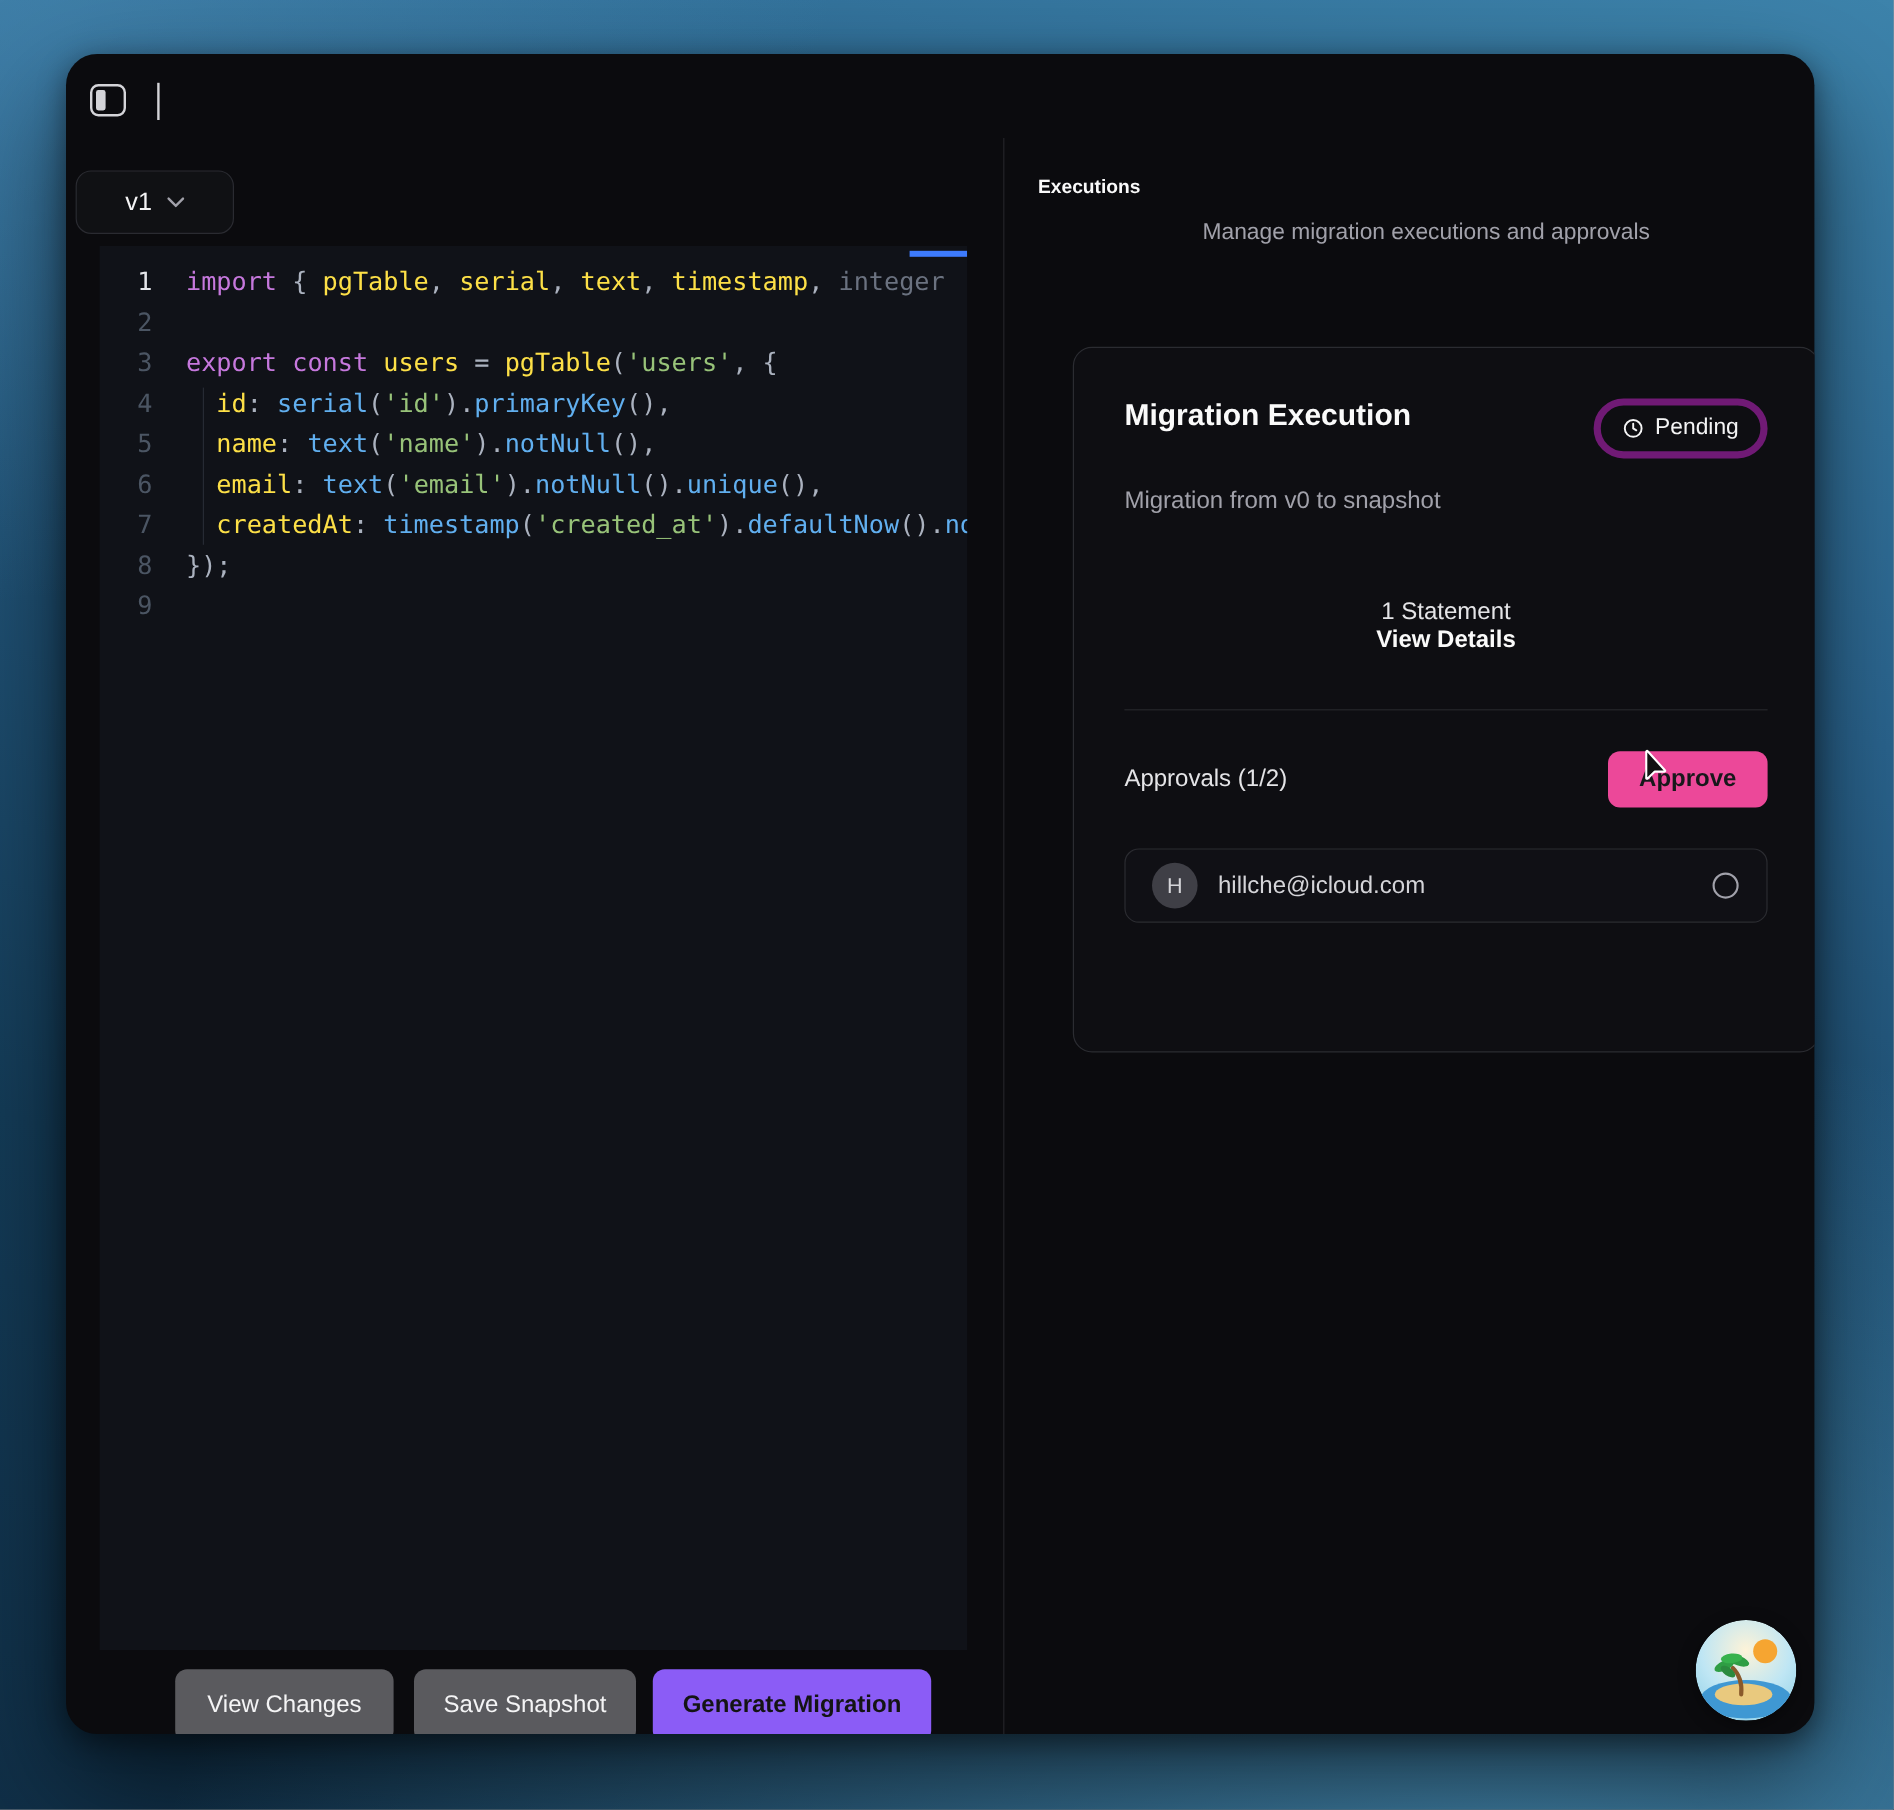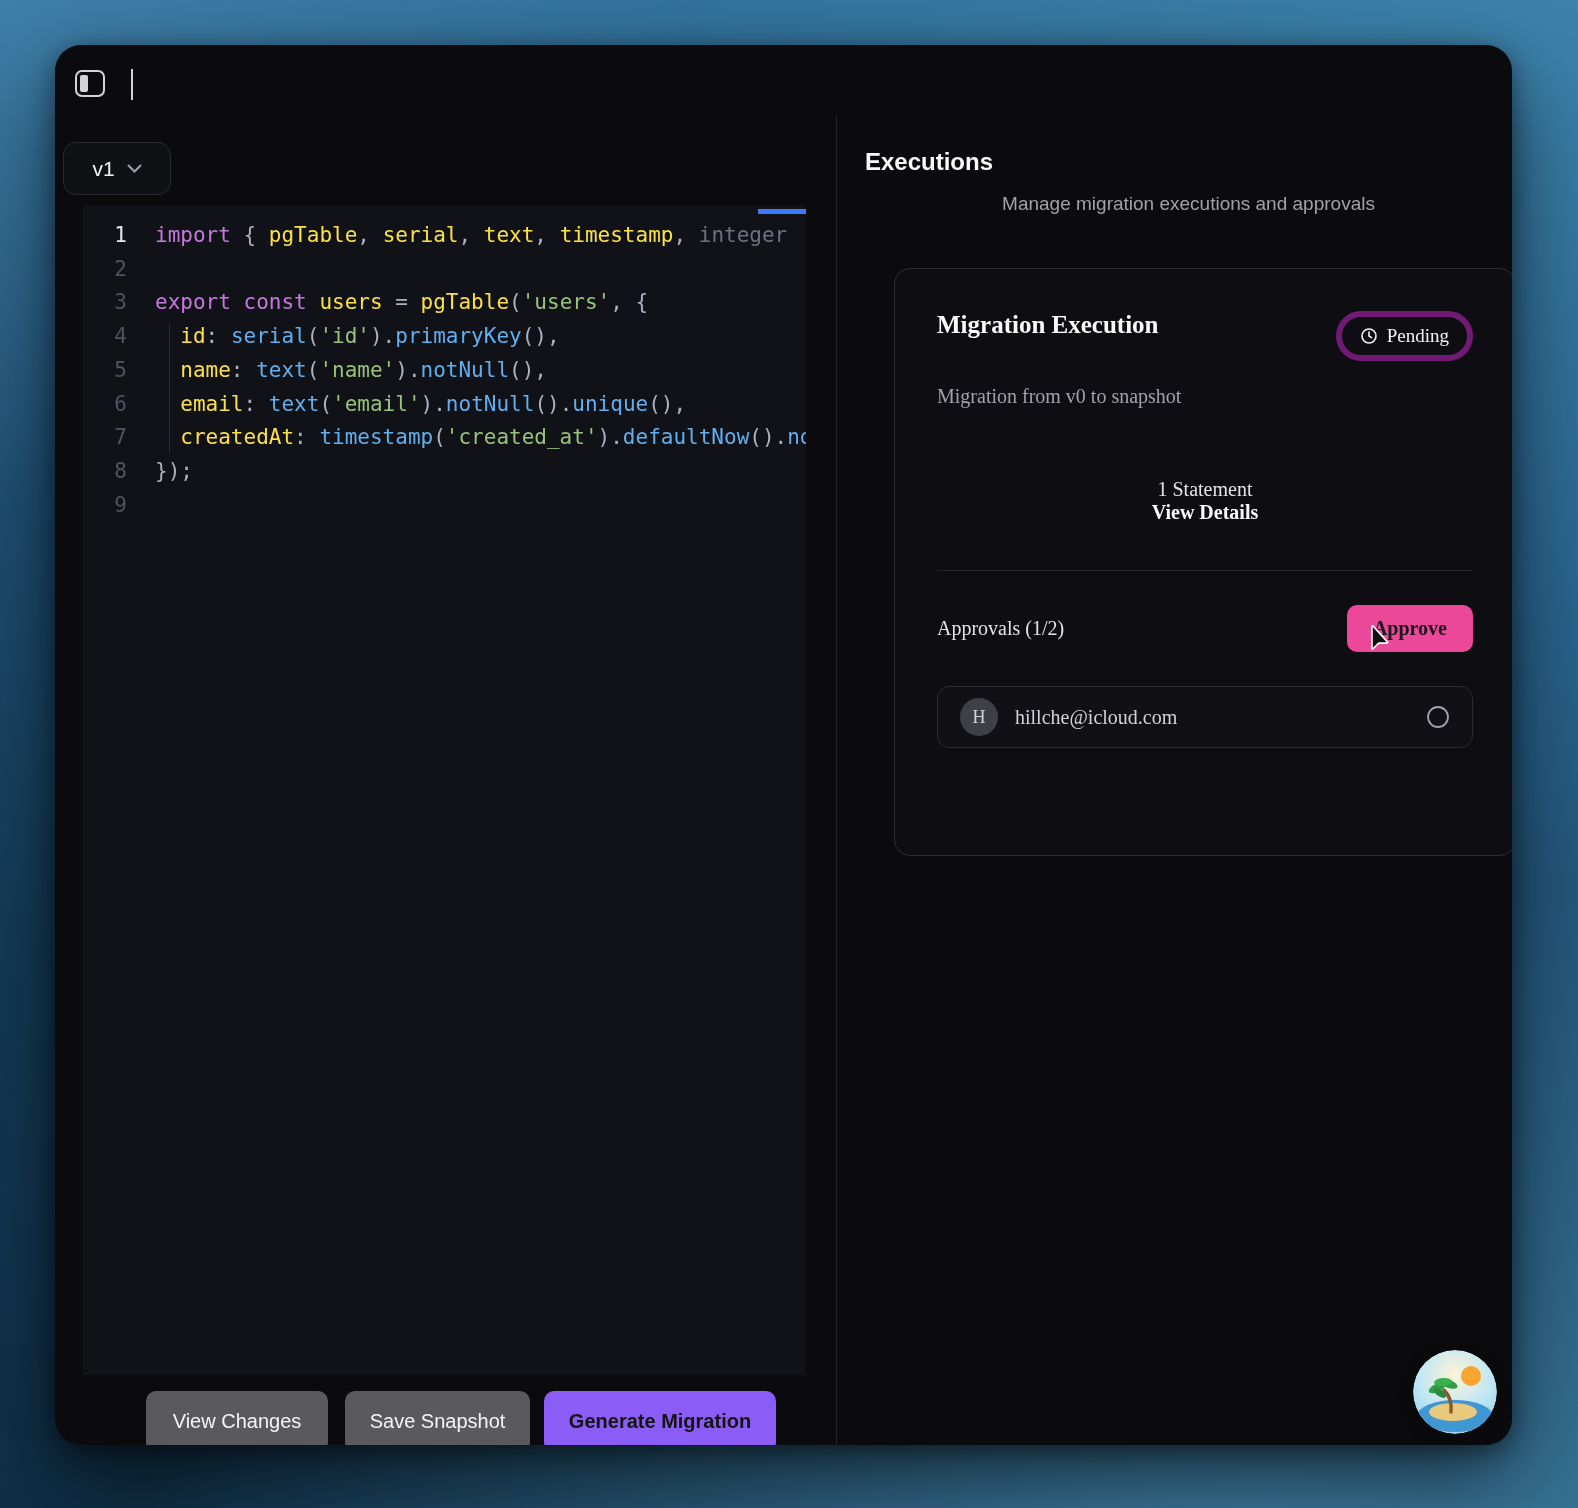--- a/index.html
+++ b/index.html
@@ -20,21 +20,21 @@
   }
 
   
   .sidebar-toggle { position:absolute; left:20px; top:25px; width:30px; height:27px;
     border:2.5px solid #d4d4d8; border-radius:7px; cursor:pointer; }
   .sidebar-toggle .pane { position:absolute; left:3px; top:3px; bottom:3px; width:8px;
     background:#d4d4d8; border-radius:2px; }
   .caret-line { position:absolute; left:76px; top:24px; width:2px; height:31px; background:#d4d4d8; }
 
   
-  .version-btn { position:absolute; left:8px; top:97px; width:108px; height:53px;
+  .version-btn { position:absolute; left:8px; top:97px; width:132px; height:53px;
     background:#101114; border:1px solid #2a2b31; border-radius:13px;
     display:flex; align-items:center; justify-content:center; gap:12px;
     color:#f4f4f5; font-size:21px; cursor:pointer; }
   .version-btn svg { display:block; }
 
   
   .editor { position:absolute; left:28px; top:160px; width:723px; height:1170px;
     background:#101218; font-family:"DejaVu Sans Mono","Liberation Mono",monospace;
     font-size:21px; line-height:33.7px; padding-top:14px; overflow:hidden; }
   .scroll-indicator { position:absolute; right:0; top:4px; width:48px; height:5px; background:#3d7bfd; }
@@ -54,25 +54,25 @@
   .footer-btn { position:absolute; top:1346px; height:61px; border:none; border-radius:10px;
     font-size:20px; font-family:inherit; cursor:pointer; }
   .btn-gray { background:#5a5a5e; color:#f4f4f5; }
   .btn-view-changes { left:91px; width:182px; }
   .btn-save-snapshot { left:290px; width:185px; }
   .btn-generate { left:489px; width:232px; background:#8b5cf6; color:#141414; font-weight:700; }
 
   
   .panel-divider { position:absolute; left:781px; top:70px; bottom:0; width:1px; background:#232428; }
   .panel { position:absolute; left:782px; top:0; width:675px; height:1400px; padding-left:28px; }
-  .panel-title { margin-top:103px; font-size:24px; font-weight:700; color:#fafafa; }
+  .panel-title { margin-top:103px; font-size:16px; font-weight:700; color:#fafafa; }
   .panel-subtitle { margin-top:17px; font-size:19px; color:#a1a1aa;text-align:center; }
 
-  .card { margin-top:53px; margin-left:29px; width:622px; height:588px;
-    border:1px solid #2b2c31; border-radius:16px; background:#0e0e12; padding:42px 42px 0 42px;font-family:Liberation Serif, serif; }
+  .card { margin-top:84px; margin-left:29px; width:622px; height:588px;
+    border:1px solid #2b2c31; border-radius:16px; background:#0e0e12; padding:42px 42px 0 42px; }
   .card-head { display:flex; align-items:flex-start; justify-content:space-between; }
   .card-title { font-size:25px; font-weight:700; color:#fafafa; }
   .badge { display:flex; align-items:center; gap:9px; border:6px solid #701a75; border-radius:999px;
     padding:8px 18px; color:#f4f4f5; font-size:19px; }
   .card-desc { margin-top:24px; font-size:20px; color:#a1a1aa; }
   .stat-row { margin-top:70px; display:flex; justify-content:flex-start; align-items:center;flex-direction:column; }
   .stat-count { font-size:20px; color:#e4e4e7; }
   .view-details { font-size:20px; font-weight:600; color:#fafafa; cursor:pointer; }
   .card-hr { margin-top:46px; border:none; border-top:1px solid #26272b; }
   .approvals-row { margin-top:34px; display:flex; justify-content:space-between; align-items:center; }

